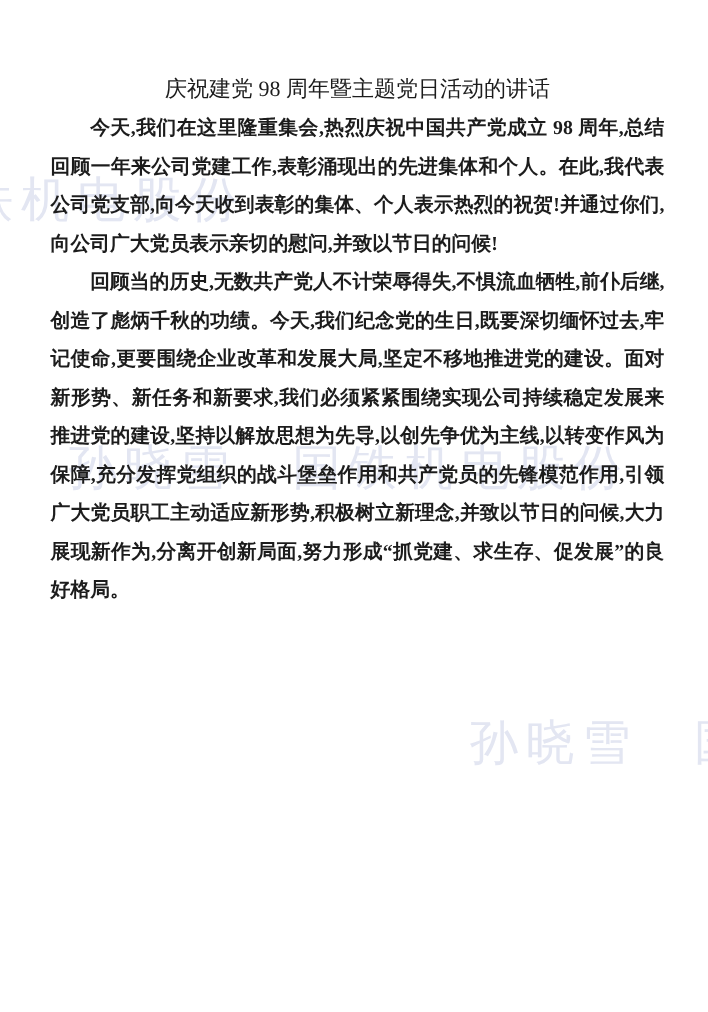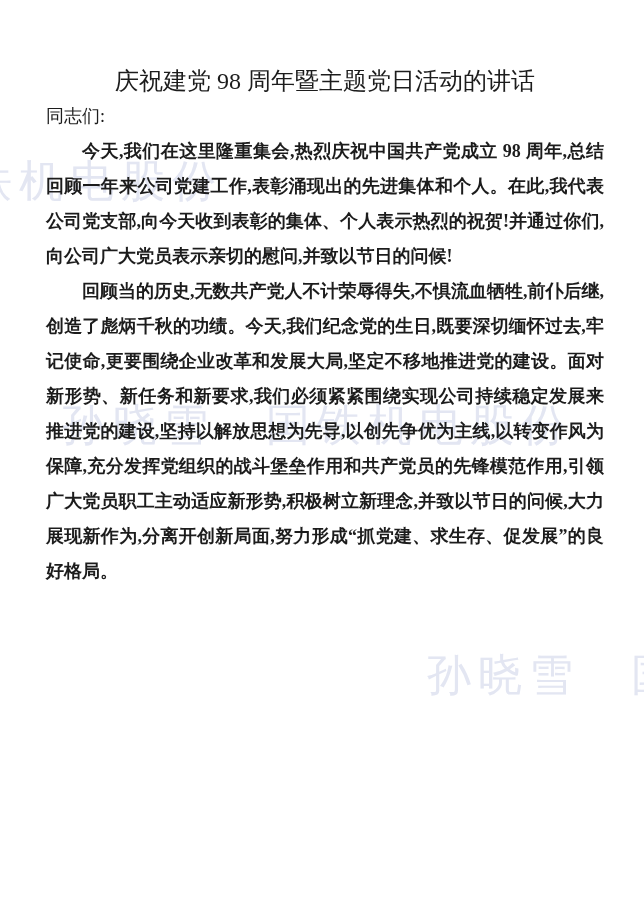--- a/index.html
+++ b/index.html
@@ -30,21 +30,21 @@
   .wm2 { left:   62px; top: 396px; }
   .wm3 { left:  427px; top: 646px; }
 
   .content {
     position: relative;
     z-index: 1;
     padding: 64px 40px 0 46px;
   }
   .doc-title {
     text-align: center;
-    font-size: 24px;
+    font-size: 20px;
     line-height: 35px;
     margin: 0 0 0 0;
   }
   .para {
     margin: 0;
     font-size: 18px;
     line-height: 35px;
     text-align: justify;
     text-align-last: left;
     word-break: break-all;
@@ -55,18 +55,17 @@
 <body>
 
 <div class="page">
 
   <div class="wm wm1" style="color: rgb(227, 230, 242);">孙晓雪　国铁机电股份</div>
   <div class="wm wm2" style="color: rgb(227, 230, 242);">孙晓雪　国铁机电股份</div>
   <div class="wm wm3" style="color: rgb(227, 230, 242);">孙晓雪　国铁机电股份</div>
 
   <div class="content">
     <div class="doc-title">庆祝建党 98 周年暨主题党日活动的讲话</div>
-    <p class="para">同志们:</p>
     <p class="para indent">今天,我们在这里隆重集会,热烈庆祝中国共产党成立 98 周年,总结回顾一年来公司党建工作,表彰涌现出的先进集体和个人。在此,我代表公司党支部,向今天收到表彰的集体、个人表示热烈的祝贺!并通过你们,向公司广大党员表示亲切的慰问,并致以节日的问候!</p>
     <p class="para indent">回顾当的历史,无数共产党人不计荣辱得失,不惧流血牺牲,前仆后继,创造了彪炳千秋的功绩。今天,我们纪念党的生日,既要深切缅怀过去,牢记使命,更要围绕企业改革和发展大局,坚定不移地推进党的建设。面对新形势、新任务和新要求,我们必须紧紧围绕实现公司持续稳定发展来推进党的建设,坚持以解放思想为先导,以创先争优为主线,以转变作风为保障,充分发挥党组织的战斗堡垒作用和共产党员的先锋模范作用,引领广大党员职工主动适应新形势,积极树立新理念,并致以节日的问候,大力展现新作为,分离开创新局面,努力形成“抓党建、求生存、促发展”的良好格局。</p>
   </div>
 
 </div>
 
 </body></html>

